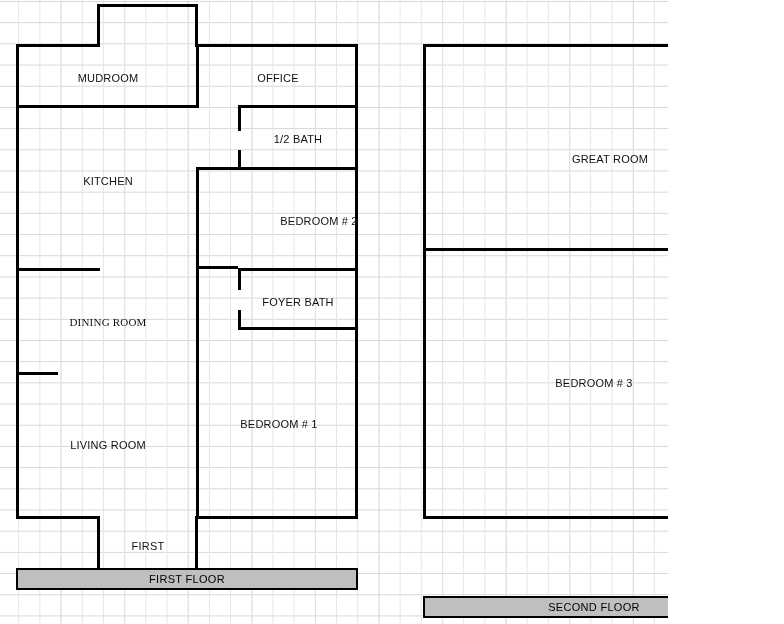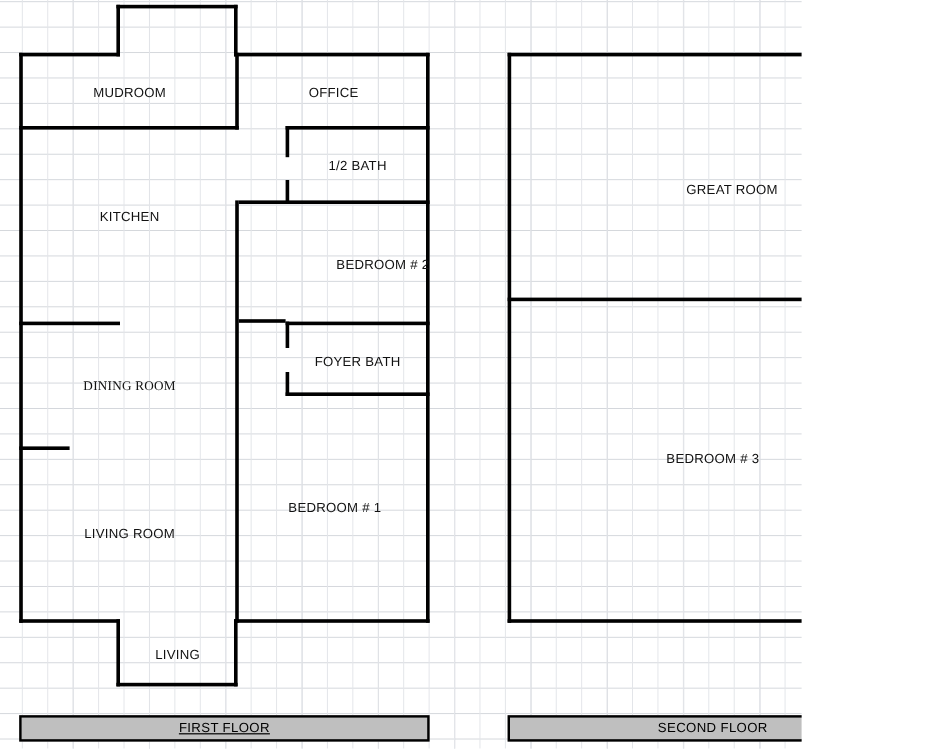--- a/index.html
+++ b/index.html
@@ -93,22 +93,22 @@
     <div class="wall" style="left: 97px; top: 569px; width: 101px; height: 3px;"></div>
     <div class="room-label" style="left: 108px; top: 78px;">MUDROOM</div>
     <div class="room-label" style="left: 278px; top: 78px;">OFFICE</div>
     <div class="room-label" style="left: 298px; top: 139px;">1/2 BATH</div>
     <div class="room-label" style="left: 108px; top: 181px;">KITCHEN</div>
     <div class="room-label" style="left: 279px; top: 221px; margin-left: 40px;">BEDROOM # 2</div>
     <div class="room-label" style="left: 298px; top: 302px;">FOYER BATH</div>
     <div class="room-label" style="left: 108px; top: 322px; font-family: Liberation Serif, serif;">DINING ROOM</div>
     <div class="room-label" style="left: 279px; top: 424px;">BEDROOM # 1</div>
     <div class="room-label" style="left: 108px; top: 445px;">LIVING ROOM</div>
-    <div class="room-label" style="left: 148px; top: 546px;">LIVING</div>
-    <div class="floor-banner" style="left: 16px; top: 596px; width: 342px; height: 22px; text-decoration: underline;">FIRST FLOOR</div>
+    <div class="room-label" style="left: 148px; top: 546px;">FIRST</div>
+    <div class="floor-banner" style="left: 16px; top: 568px; width: 342px; height: 22px;">FIRST FLOOR</div>
     <div class="wall" style="left: 423px; top: 44px; width: 340px; height: 3px;"></div>
     <div class="wall" style="left: 423px; top: 44px; width: 3px; height: 475px;"></div>
     <div class="wall" style="left: 760px; top: 44px; width: 3px; height: 475px;"></div>
     <div class="wall" style="left: 423px; top: 248px; width: 340px; height: 3px;"></div>
     <div class="wall" style="left: 423px; top: 516px; width: 340px; height: 3px;"></div>
     <div class="room-label" style="left: 594px; top: 159px; margin-left: 16px;">GREAT ROOM</div>
     <div class="room-label" style="left: 594px; top: 383px;">BEDROOM # 3</div>
     <div class="floor-banner" style="left: 423px; top: 596px; width: 342px; height: 22px;">SECOND FLOOR</div>
   </div>
 

